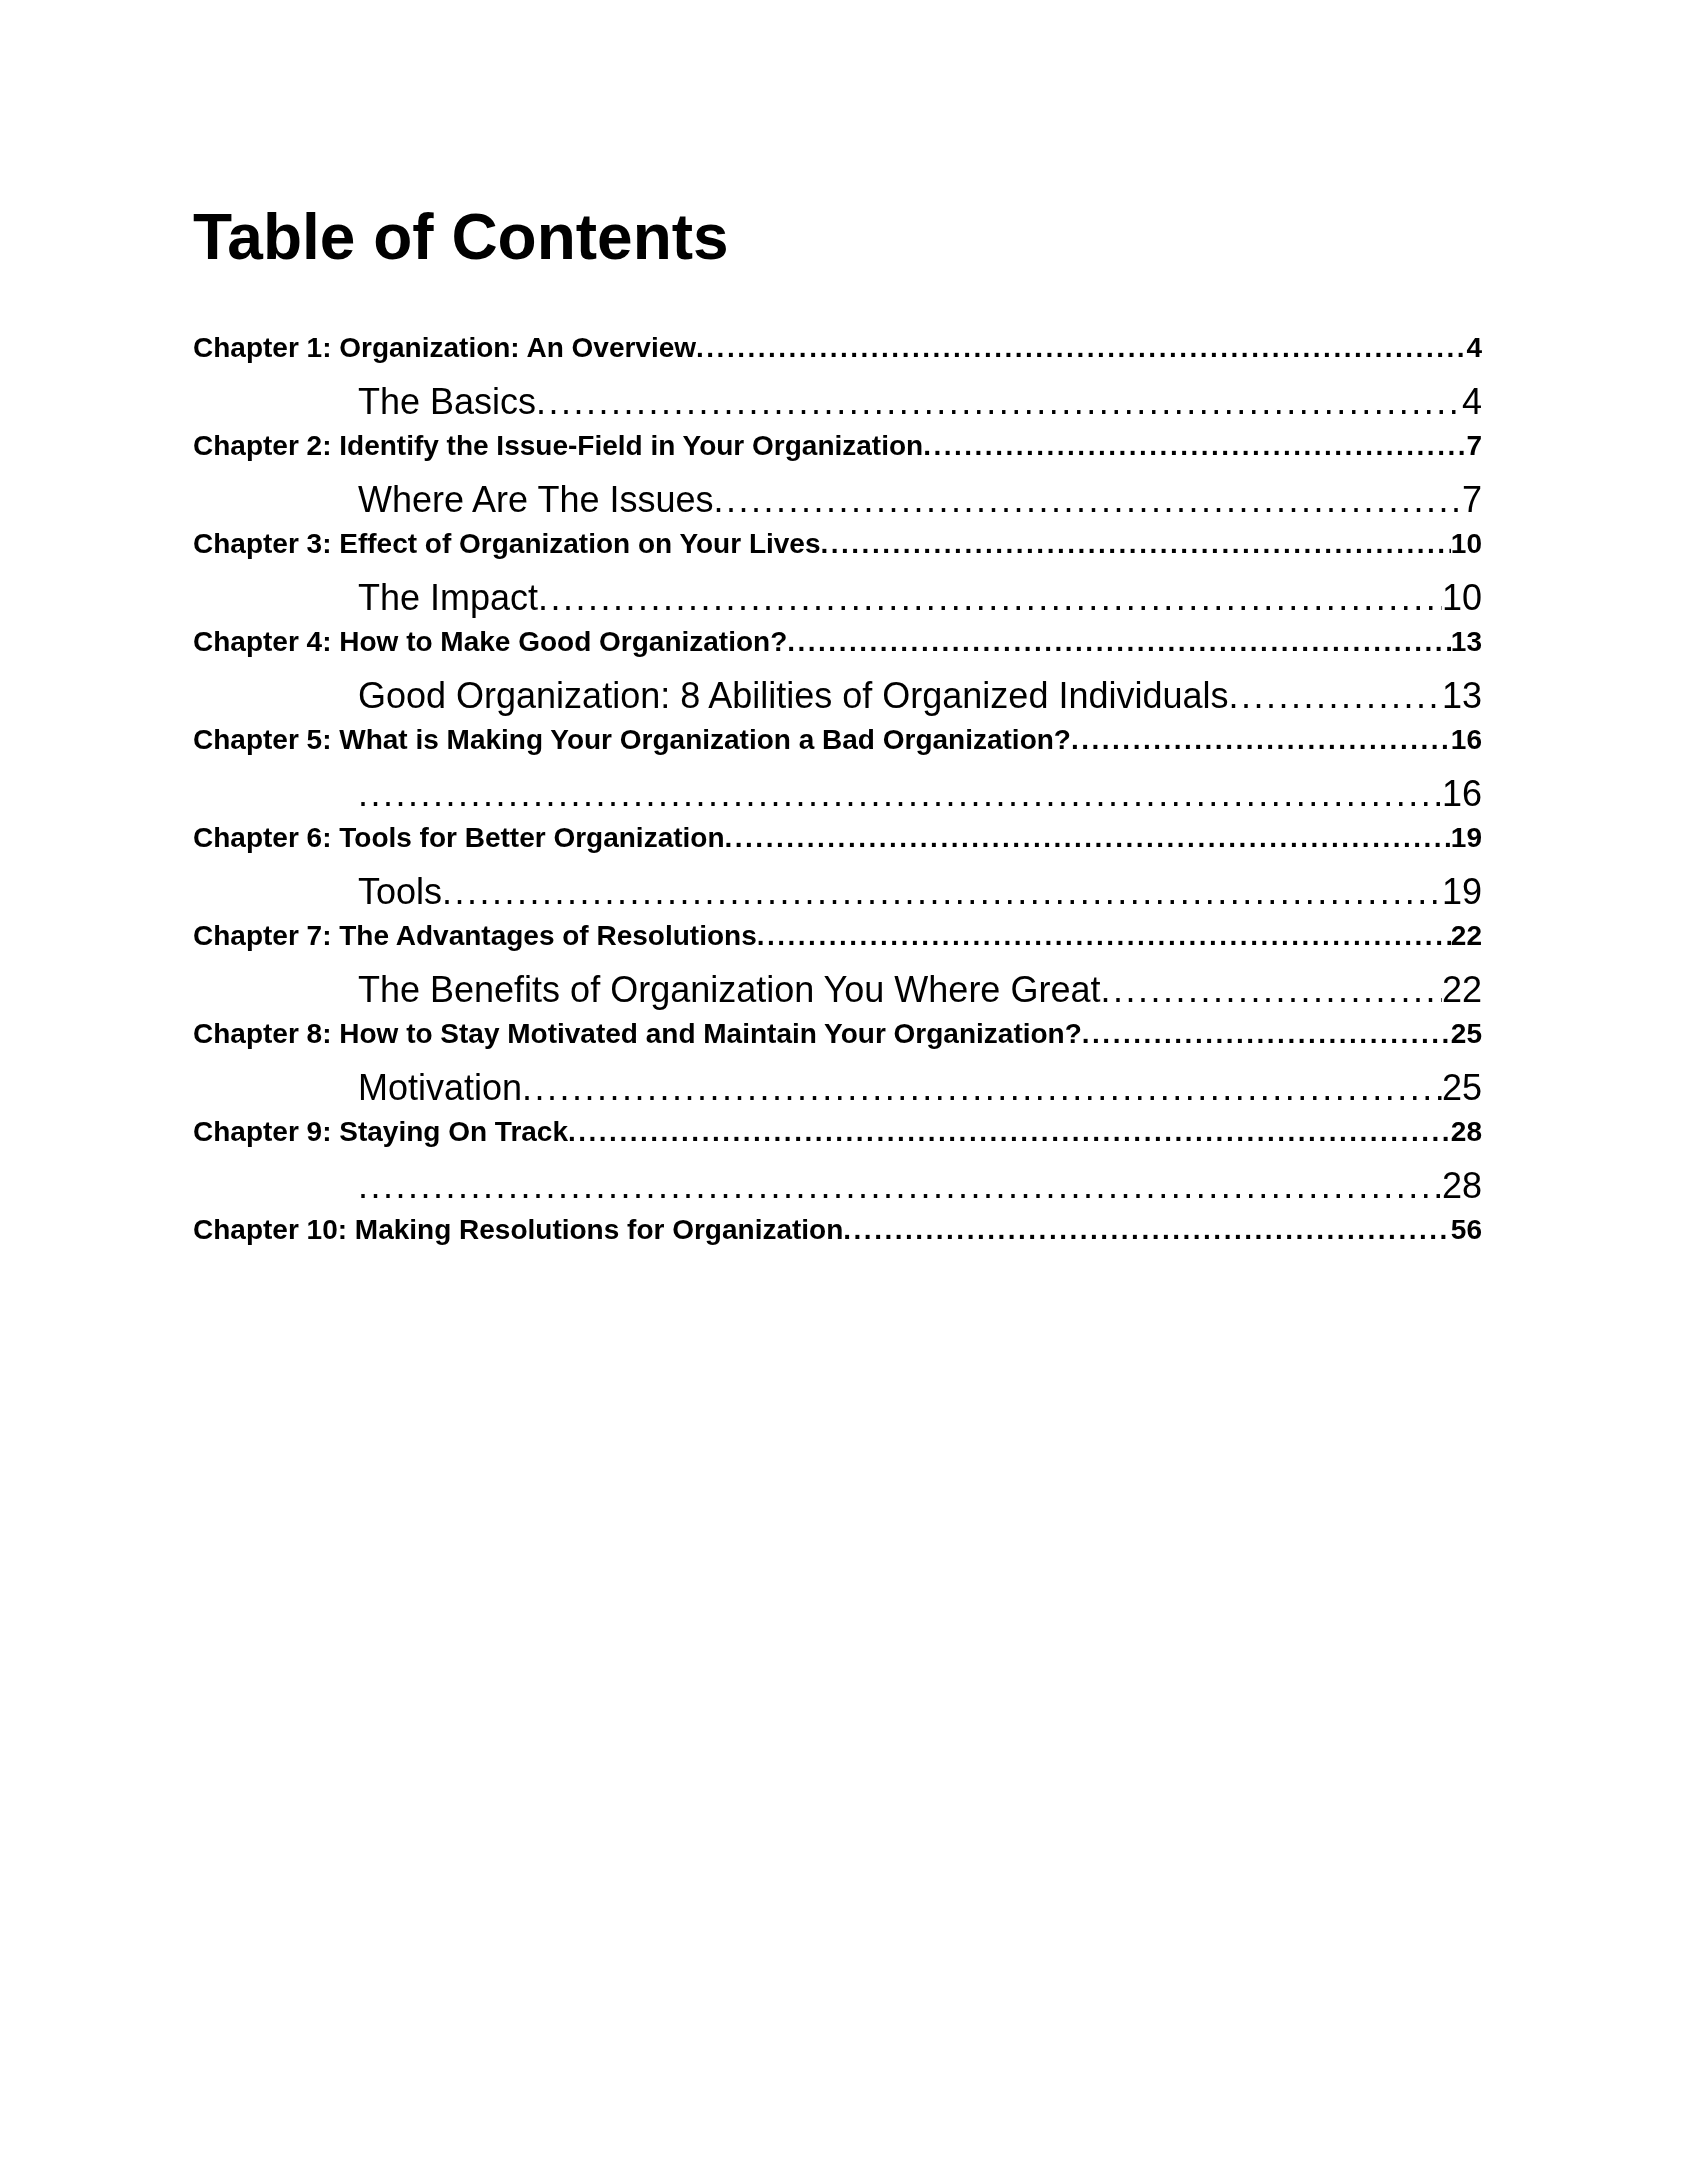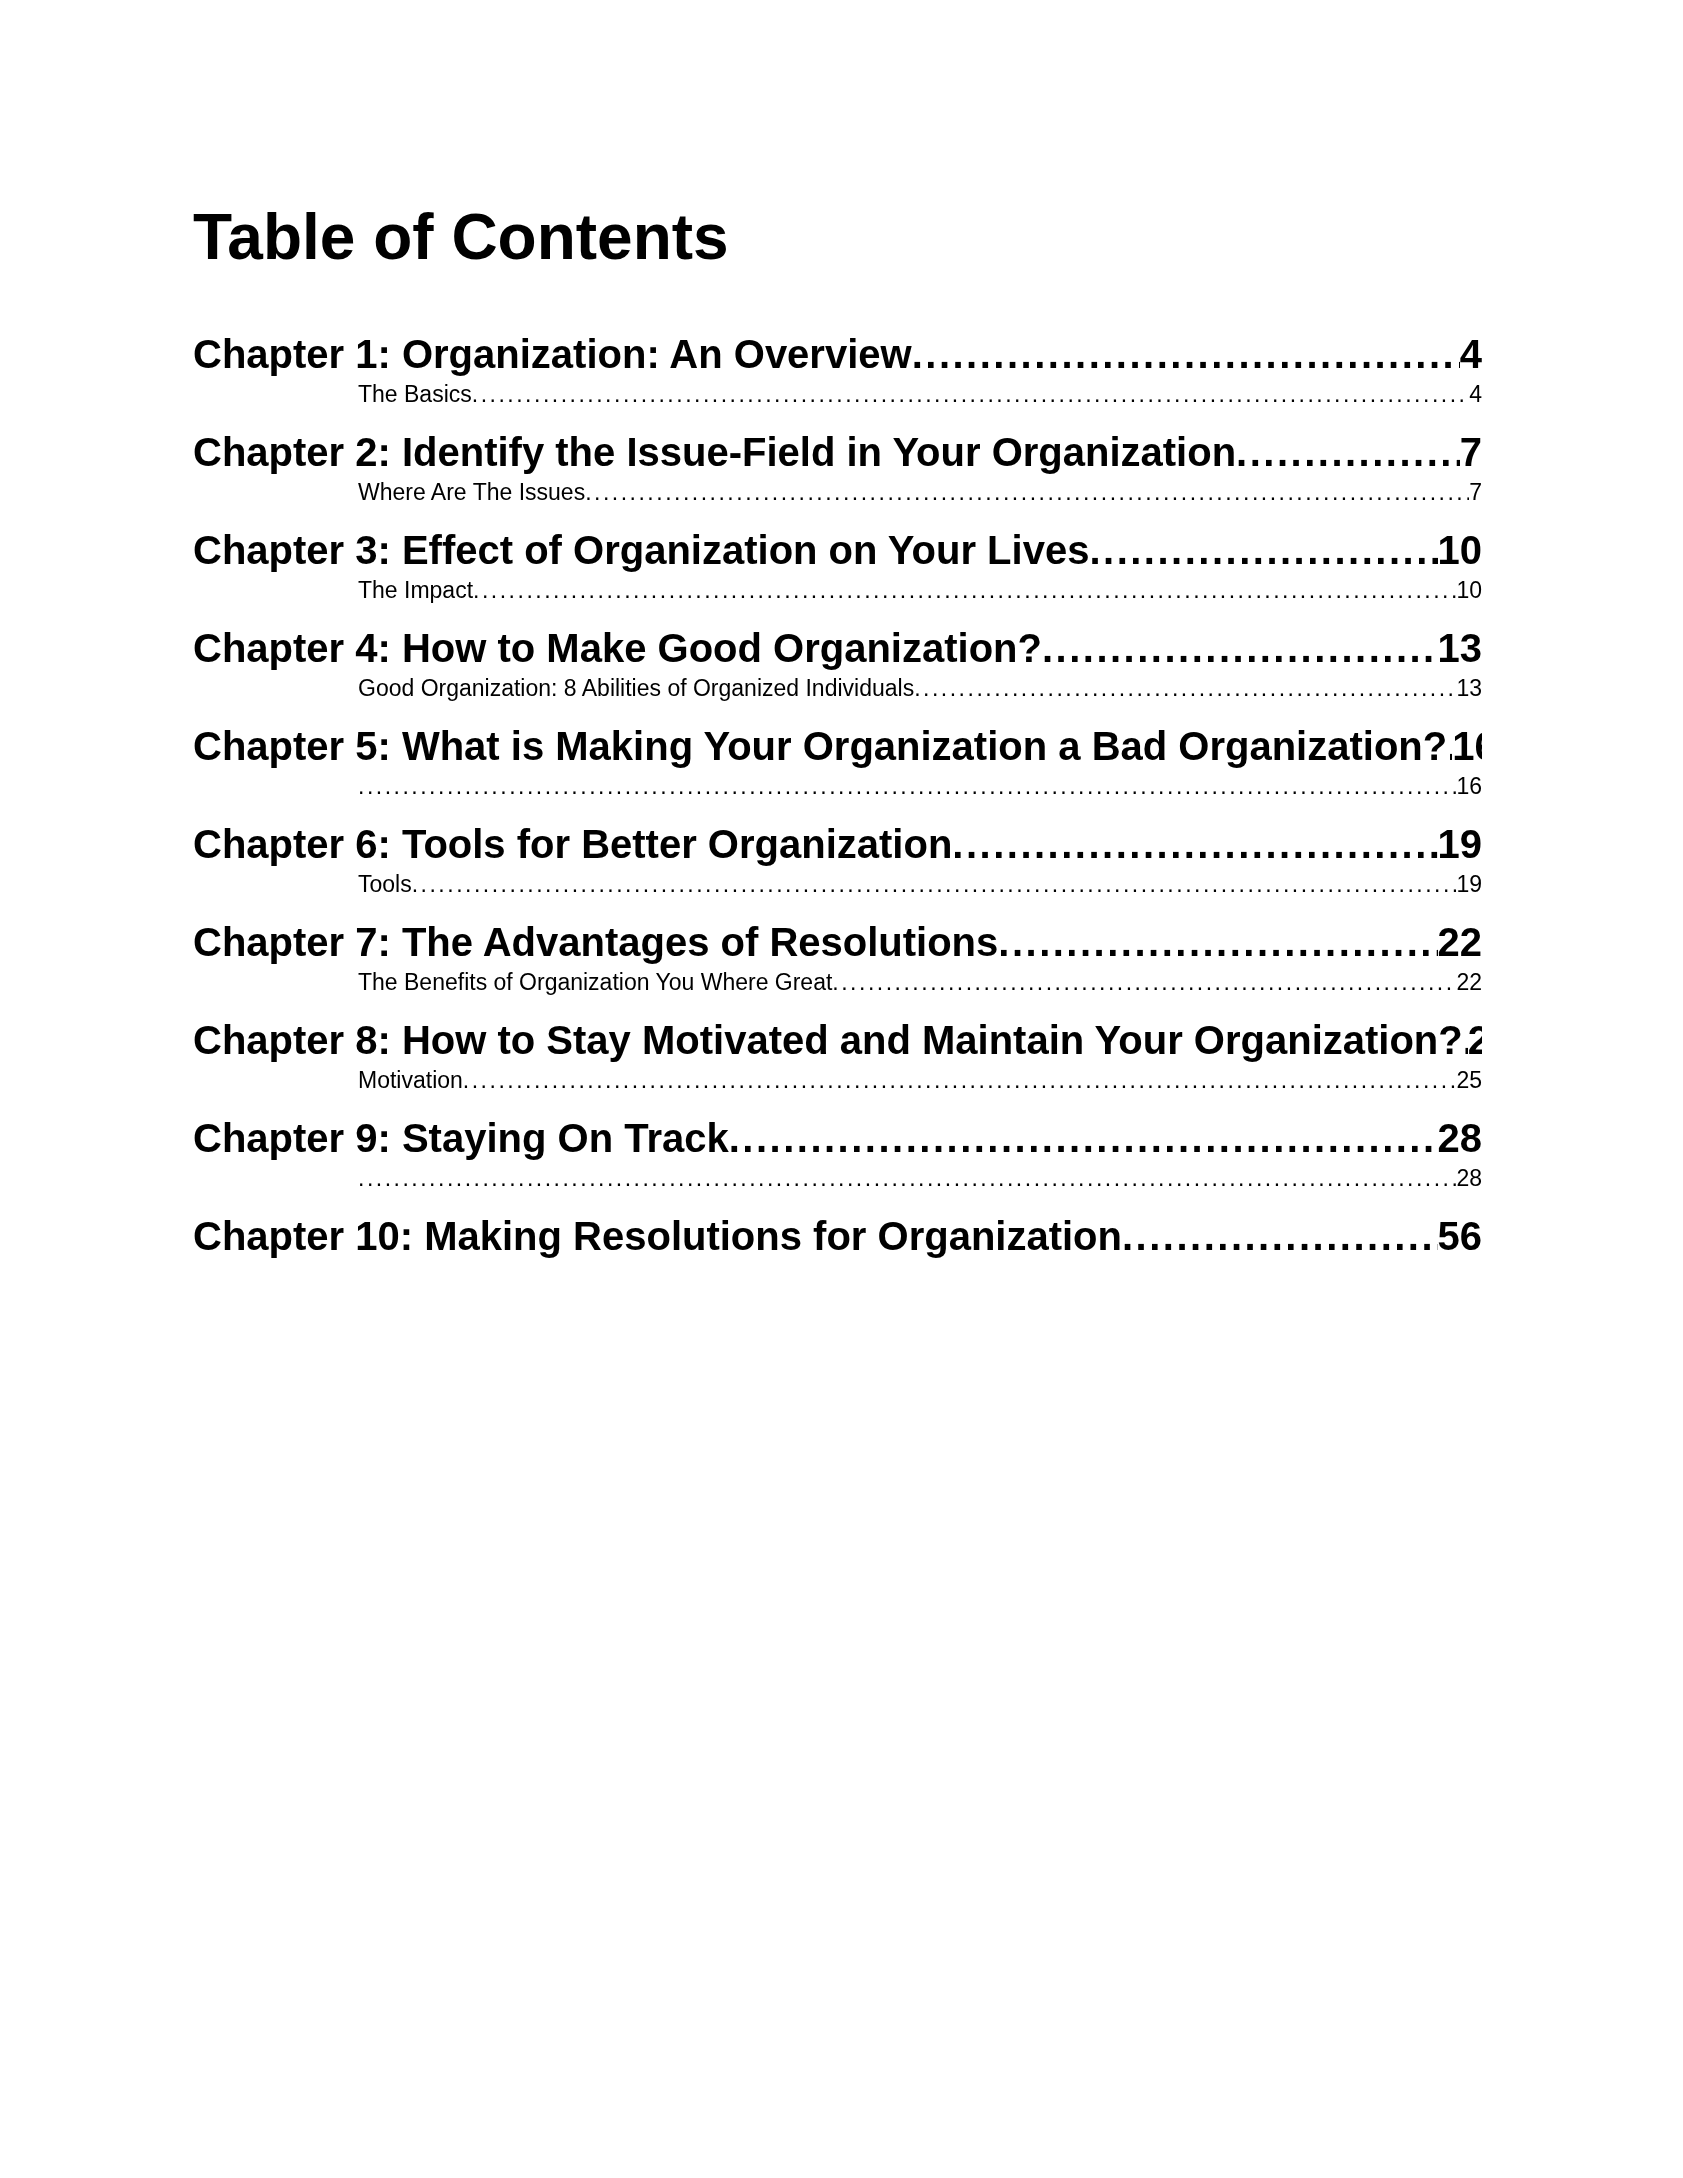--- a/index.html
+++ b/index.html
@@ -27,25 +27,25 @@
     margin: 63px 201px 0 193px; 
     width: 1289px;
   }
   .toc-row {
     display: flex;
     align-items: baseline;
     height: 49px;
     overflow: hidden;
   }
   .toc-row.chapter {
-    font-size: 40px;
+    font-size: 28px;
     font-weight: bold;
   }
   .toc-row.sub {
-    font-size: 23px;
+    font-size: 36px;
     font-weight: normal;
     padding-left: 165px;
   }
   .toc-label {
     white-space: nowrap;
     flex: 0 0 auto;
   }
   .toc-dots {
     flex: 1 1 auto;
     overflow: hidden;

